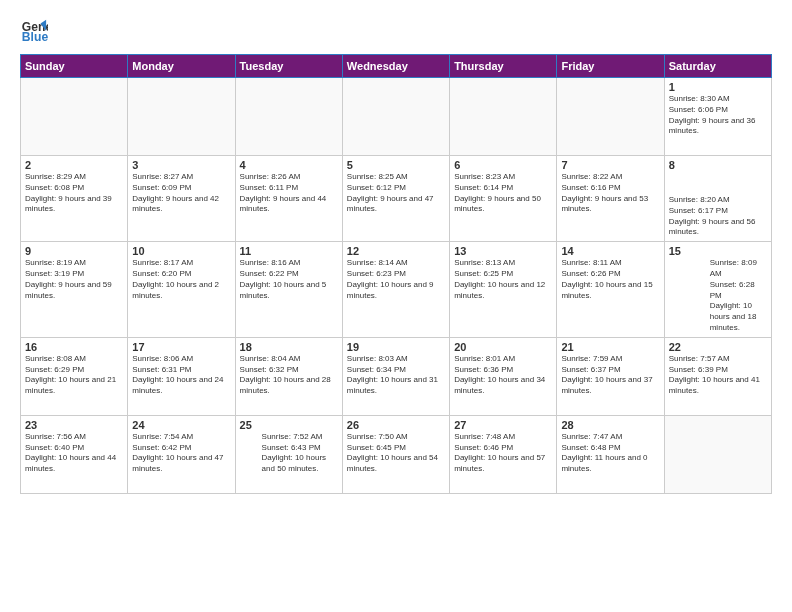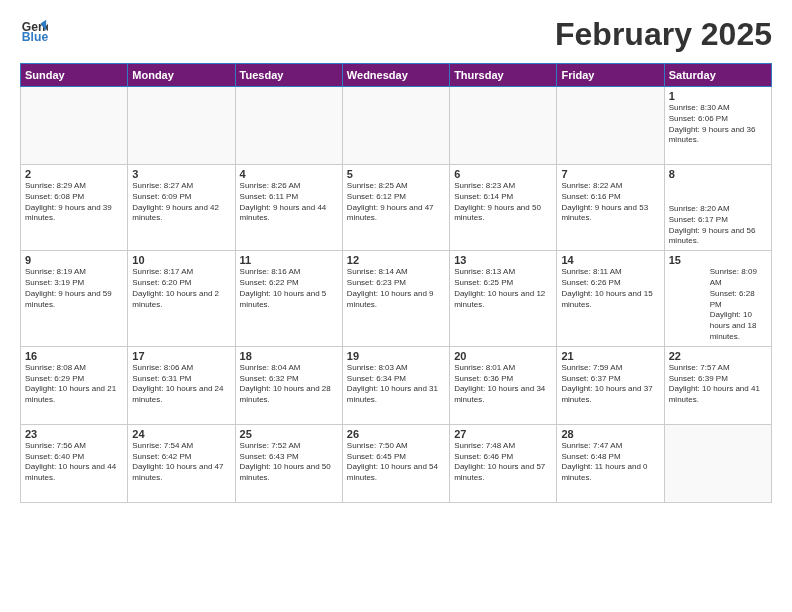--- a/index.html
+++ b/index.html
@@ -85,21 +85,20 @@
 <div class="page">
   <div class="header">
     <div class="logo">
       <svg class="logo-icon" viewBox="0 0 30 30">
         <text x="2" y="16" font-size="13" font-weight="bold" fill="#333">General</text>
         <text x="2" y="27" font-size="13" font-weight="bold" fill="#2e7bc4">Blue</text>
         <polygon points="22,8 28,4 28,16" fill="#2e7bc4"></polygon>
       </svg>
     </div>
     <div class="title-block">
-      <div class="main-title">February 2025</div>
     </div>
   </div>
 
   <table>
     <thead>
       <tr>
       <th>Sunday</th>
           <th>Monday</th>
           <th>Tuesday</th>
           <th>Wednesday</th>
@@ -263,21 +262,21 @@
 Daylight: 10 hours and 44 minutes.</div>
           </td>
           <td>
             <span class="day-num">24</span>
             <div class="day-info" style="white-space: pre-line;">Sunrise: 7:54 AM
 Sunset: 6:42 PM
 Daylight: 10 hours and 47 minutes.</div>
           </td>
           <td>
             <span class="day-num">25</span>
-            <div class="day-info" style="white-space: pre-line;">Sunrise: 7:52 AM
+            <div class="day-info" style="white-space: pre-line; margin-left: 22px;">Sunrise: 7:52 AM
 Sunset: 6:43 PM
 Daylight: 10 hours and 50 minutes.</div>
           </td>
           <td>
             <span class="day-num">26</span>
             <div class="day-info" style="white-space: pre-line;">Sunrise: 7:50 AM
 Sunset: 6:45 PM
 Daylight: 10 hours and 54 minutes.</div>
           </td>
           <td>

